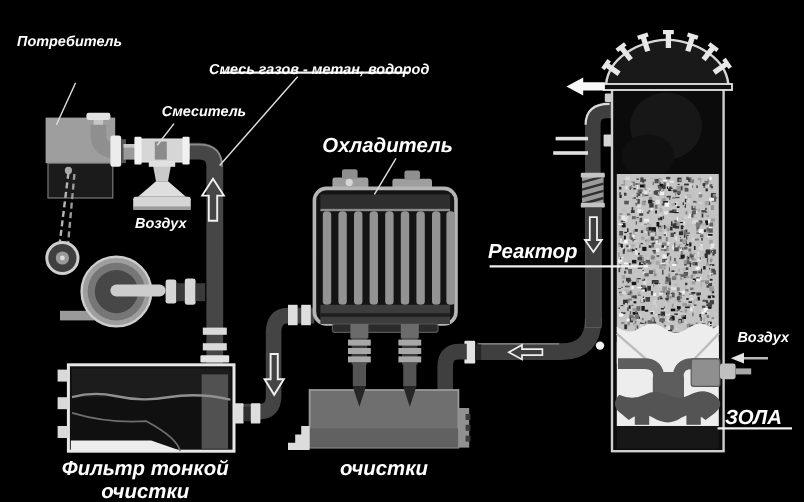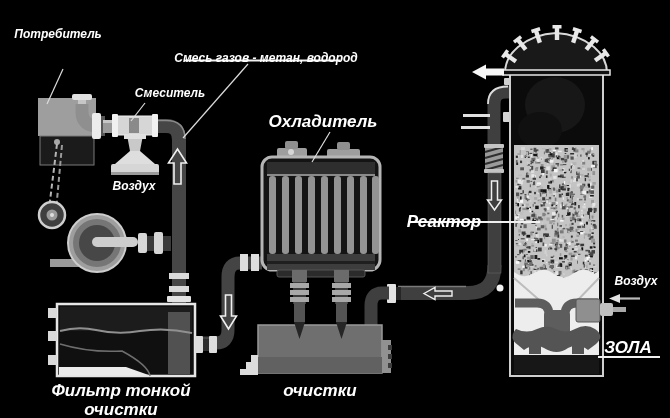--- a/index.html
+++ b/index.html
@@ -1147,21 +1147,21 @@
 
   <div class="lbl" style="left:58px;top:26px;line-height:17px;">
     <div>Потребитель</div>
   </div>
   <div class="lbl" style="left:266px;top:23px;line-height:19px;margin-top:26px;">
     <div>Смесь газов - метан, водород</div>
   </div>
   <div class="lbl" style="left:148px;top:84px;margin-left:22px;">Смеситель</div>
   <div class="lbl" style="left:134px;top:177px;">Воздух</div>
   <div class="lbl f17" style="left:323px;top:112px;">Охладитель</div>
-  <div class="lbl f17" style="left:444px;top:200px;margin-top:12px;">Реактор</div>
+  <div class="lbl f17" style="left:444px;top:200px;">Реактор</div>
   <div class="lbl" style="left:636px;top:272px;">Воздух</div>
   <div class="lbl f17" style="left:628px;top:338px;">ЗОЛА</div>
   <div class="lbl f17" style="left:121px;top:381px;font-style:italic;">
     <div>Фильтр тонкой</div>
     <div>очистки</div>
   </div>
   <div class="lbl f17" style="left:320px;top:381px;">
     <div>очистки</div>
   </div>
 </div>

